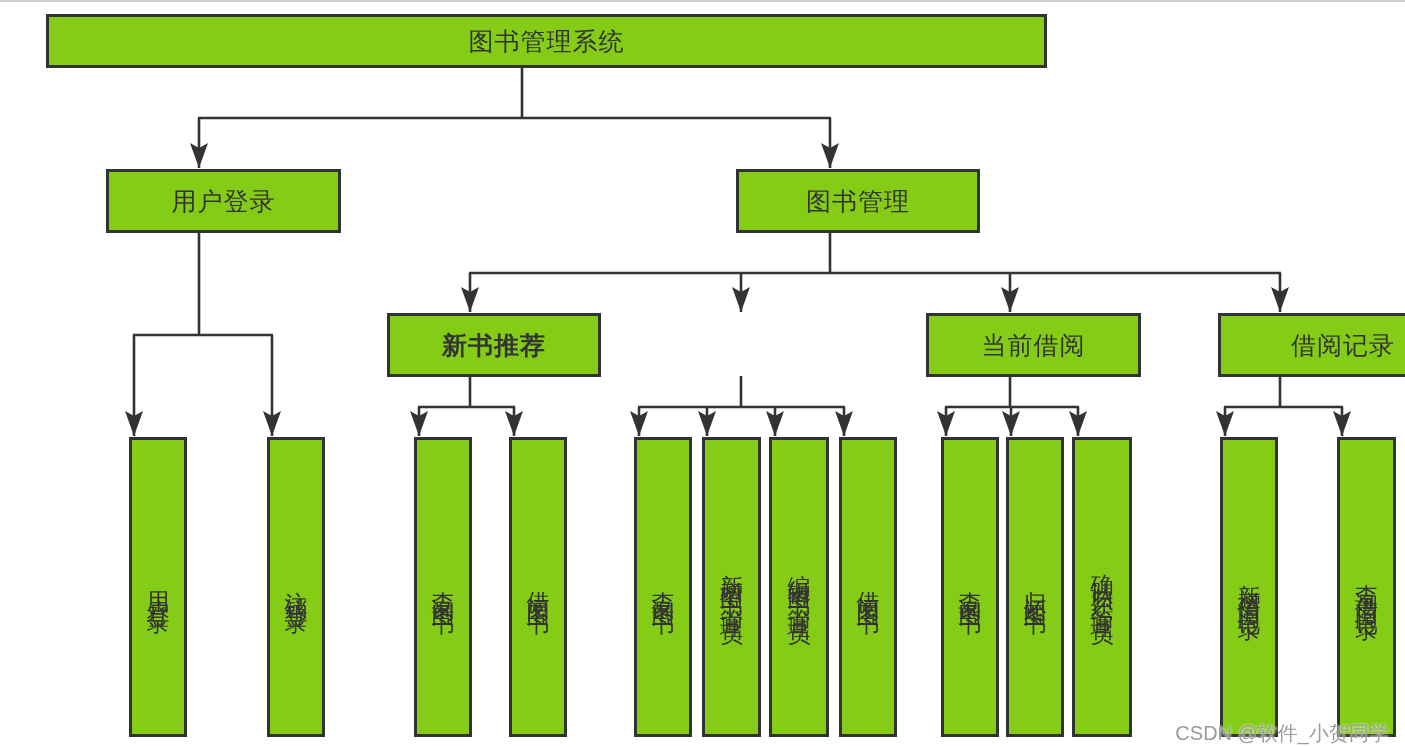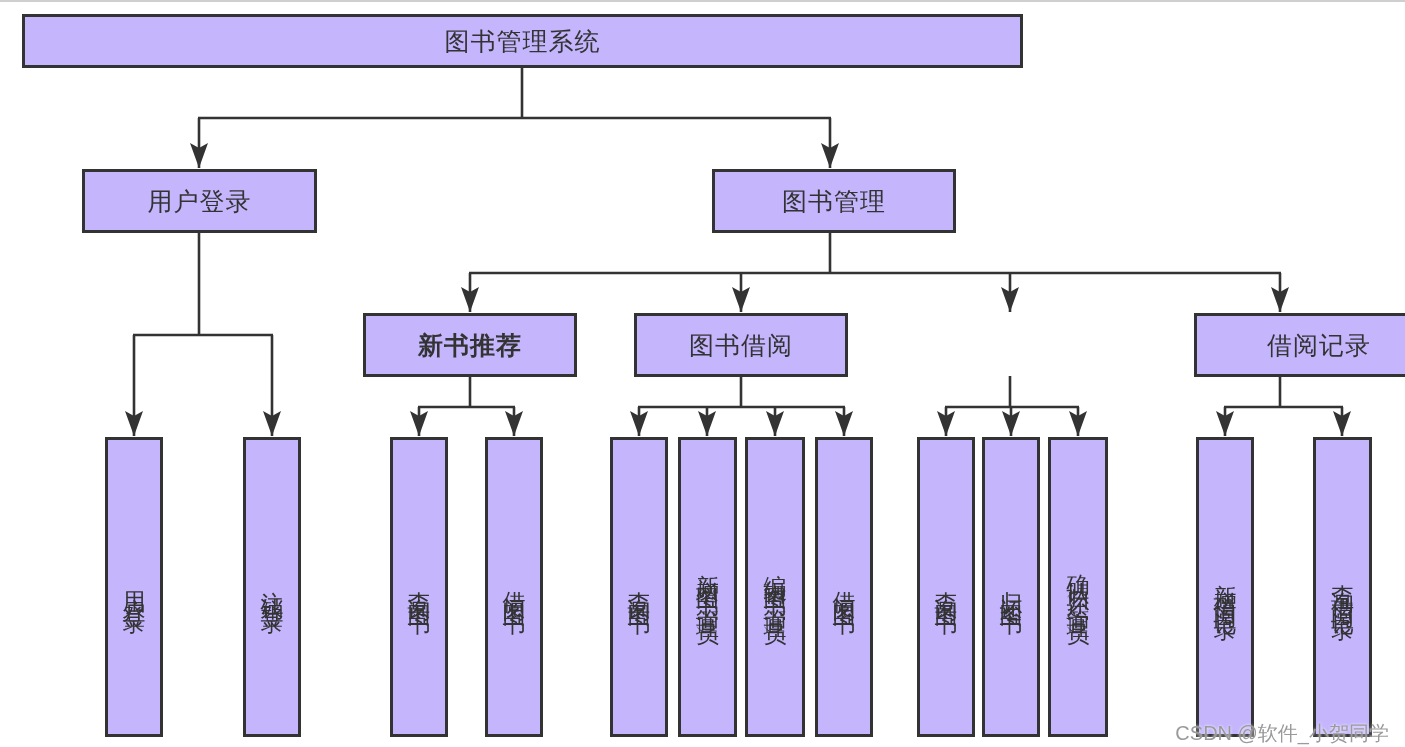--- a/index.html
+++ b/index.html
@@ -27,26 +27,27 @@
     left: 0; top: 0;
   }
   .connectors line {
     stroke: var(--line, #333333);
     stroke-width: 2.6;
   }
   .node {
     position: absolute;
     box-sizing: border-box;
     border: 3px solid var(--line, #333333);
-    background: #c4b5fd;
+    background: #84cc16;
     color: var(--text, #333333);
     display: flex;
     align-items: center;
     justify-content: center;
     text-align: center;
+    margin-left: 24px;
   }
   .node.h {
     font-size: 25px;
     letter-spacing: 1px;
     white-space: nowrap;
   }
   .node.v {
     writing-mode: vertical-rl;
     text-orientation: mixed;
     font-size: 23px;
@@ -118,21 +119,21 @@
     <line x1="1225" y1="407" x2="1225" y2="436" marker-end="url(#arrow)"></line>
     <line x1="1342" y1="407" x2="1342" y2="436" marker-end="url(#arrow)"></line>
   </svg>
 
   <div class="node h" style="left:22px; top:14px; width:1001px; height:54px;">图书管理系统</div>
 
   <div class="node h" style="left:82px; top:169px; width:235px; height:64px;">用户登录</div>
   <div class="node h" style="left:712px; top:169px; width:244px; height:64px;">图书管理</div>
 
   <div class="node h" style="left:363px; top:313px; width:214px; height:64px;font-weight:bold;">新书推荐</div>
-  <div class="node h" style="left:634px; top:313px; width:214px; height:64px;">图书借阅</div>
+  <div class="node h" style="left:902px; top:313px; width:215px; height:64px;">当前借阅</div>
   <div class="node h" style="left:1194px; top:313px; width:214px; height:64px;padding-left:36px;">借阅记录</div>
 
   <div class="node v" style="left:105px; top:437px; width:58px; height:300px;">用户登录</div>
   <div class="node v" style="left:243px; top:437px; width:58px; height:300px;">注销登录</div>
 
   <div class="node v" style="left:390px; top:437px; width:58px; height:300px;">查询图书</div>
   <div class="node v" style="left:485px; top:437px; width:58px; height:300px;">借阅图书</div>
 
   <div class="node v" style="left:610px; top:437px; width:58px; height:300px;">查询图书</div>
   <div class="node v" style="left:678px; top:437px; width:59px; height:300px;">新增图书（管理员）</div>

